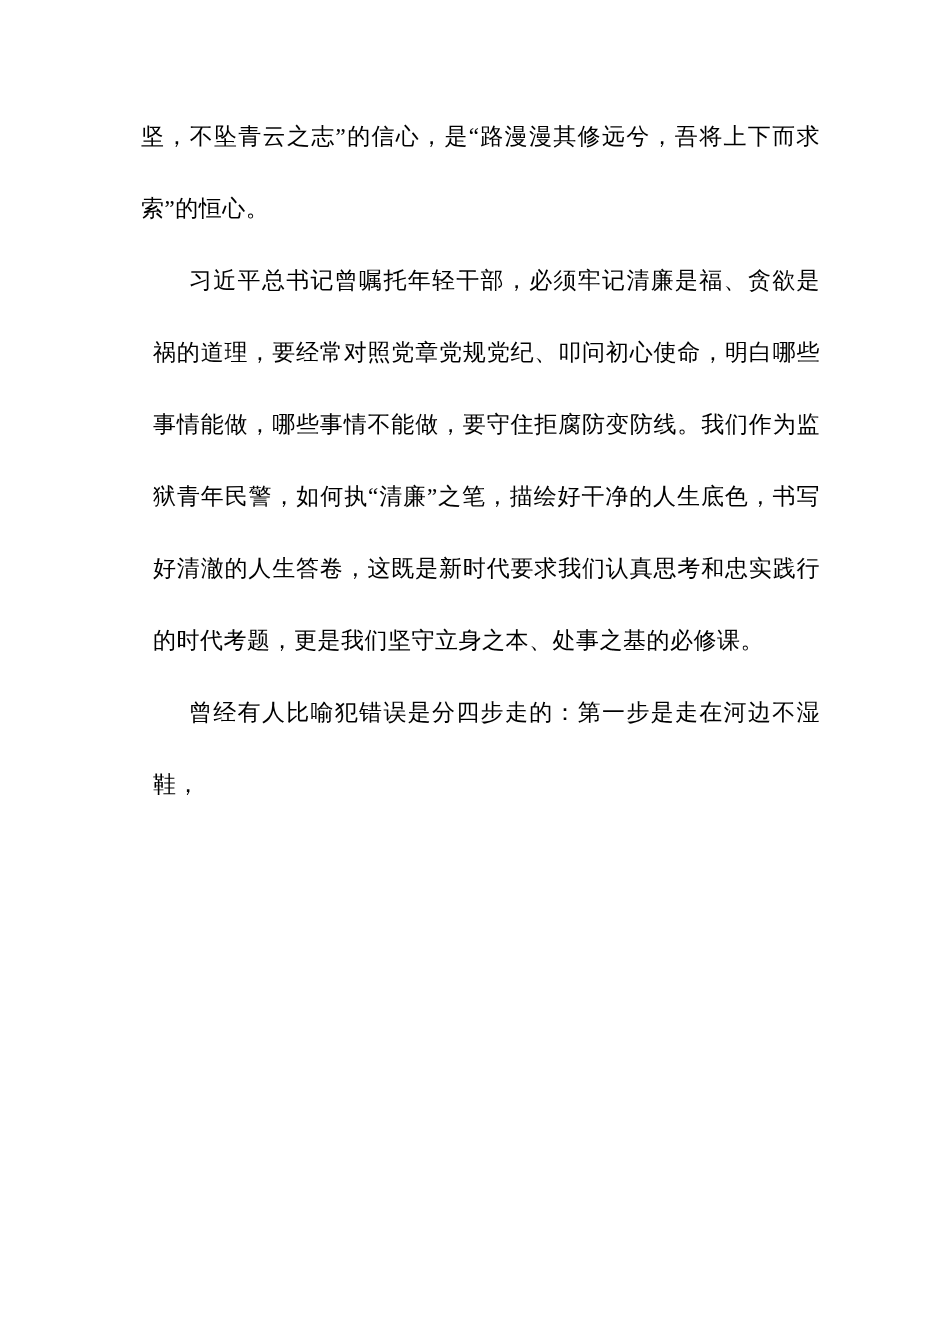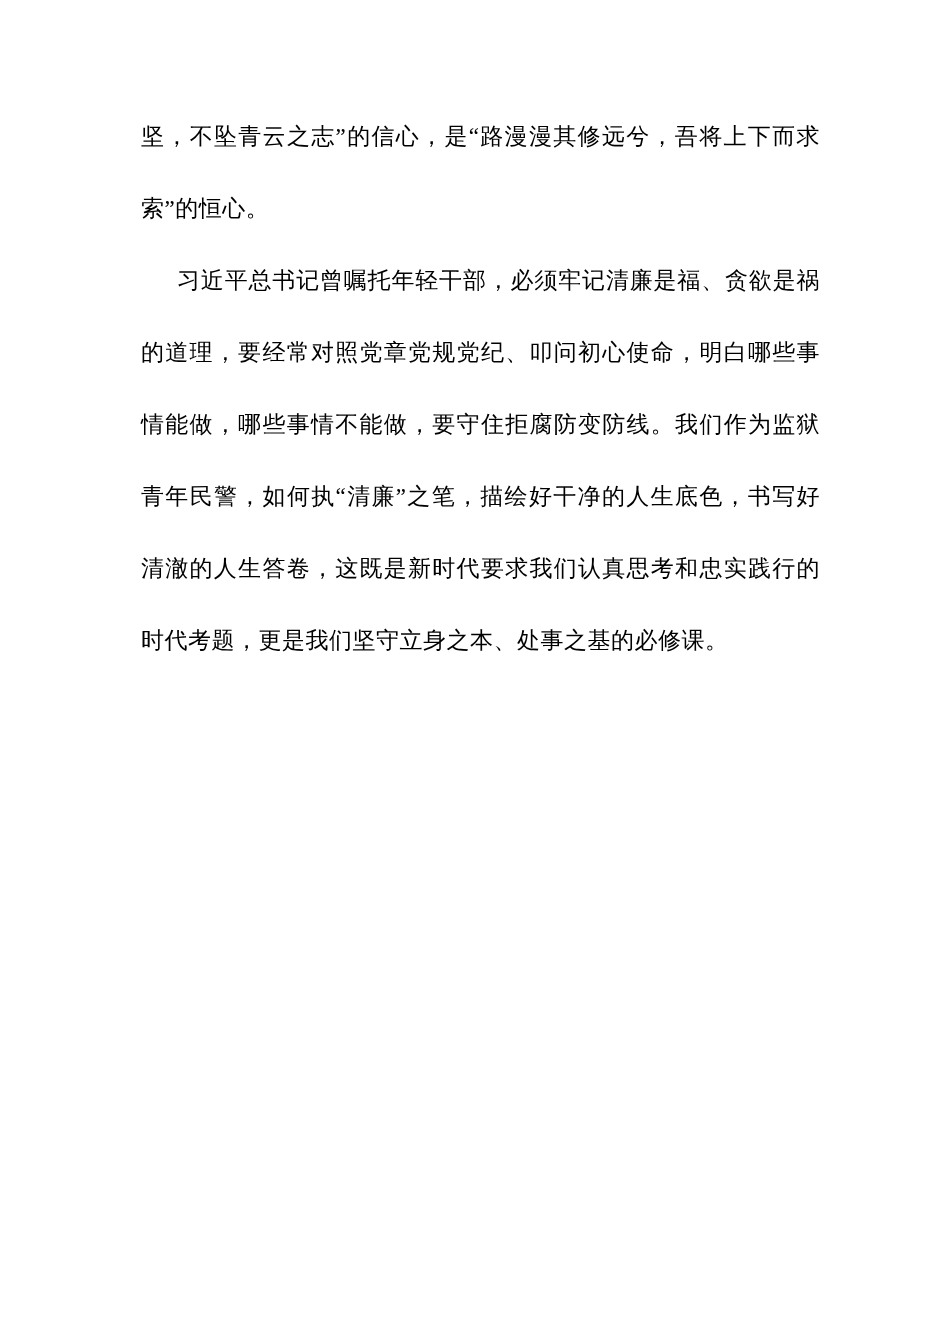--- a/index.html
+++ b/index.html
@@ -21,23 +21,25 @@
     font-family: "Liberation Serif", "DejaVu Serif", serif;
     font-size: 23px;
     line-height: 72px;
     color: #000000;
     text-align: justify;
     text-justify: inter-ideograph;
     letter-spacing: 0.5px;
   }
   .doc-body p.indent {
     text-indent: 36px;
+    margin-left: 12px;
   }
 </style>
 </head>
 <body>
 
 <div class="page">
   <div class="doc-body">
     <p>坚，不坠青云之志”的信心，是“路漫漫其修远兮，吾将上下而求索”的恒心。</p>
     <p class="indent">习近平总书记曾嘱托年轻干部，必须牢记清廉是福、贪欲是祸的道理，要经常对照党章党规党纪、叩问初心使命，明白哪些事情能做，哪些事情不能做，要守住拒腐防变防线。我们作为监狱青年民警，如何执“清廉”之笔，描绘好干净的人生底色，书写好清澈的人生答卷，这既是新时代要求我们认真思考和忠实践行的时代考题，更是我们坚守立身之本、处事之基的必修课。</p>
+    <p class="indent">曾经有人比喻犯错误是分四步走的：第一步是走在河边不湿鞋，</p>
   </div>
 </div>
 
 </body></html>

